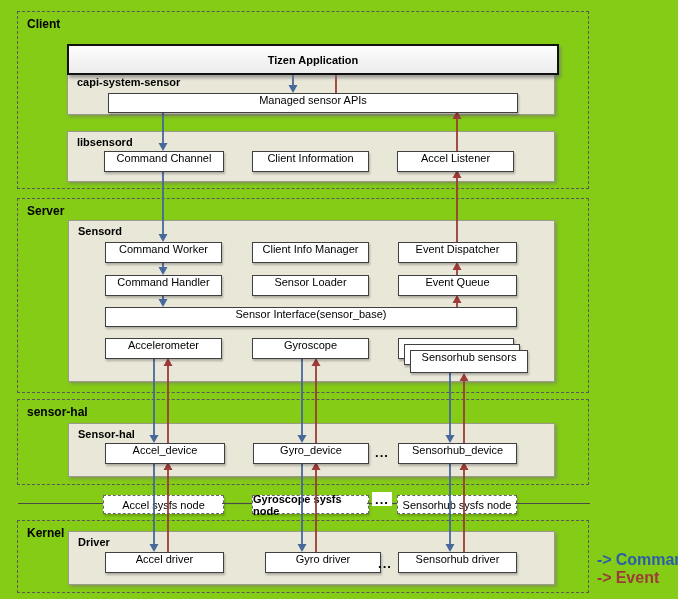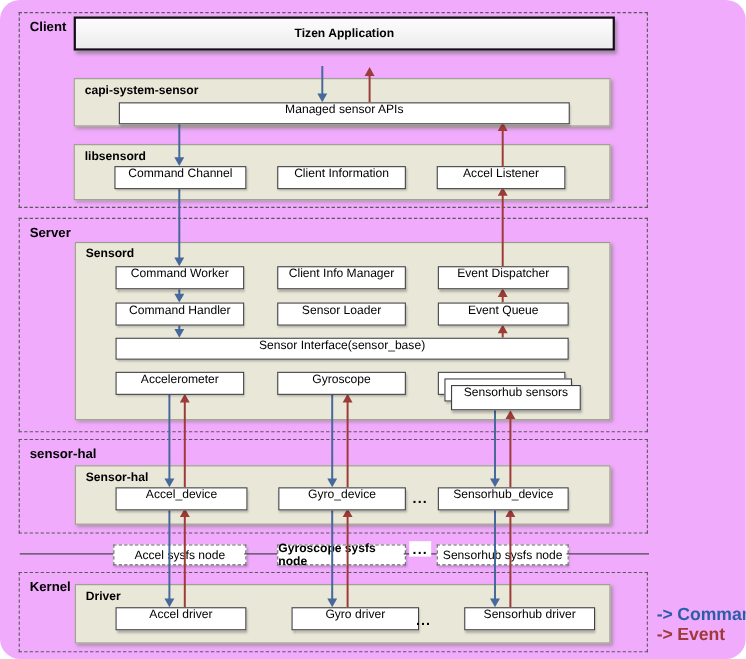--- a/index.html
+++ b/index.html
@@ -1,18 +1,18 @@
 <!DOCTYPE html>
 <html><head>
 <meta charset="utf-8">
 <style>
   html,body{margin:0;padding:0;background:#fff;}
   .canvas{
-    position:relative;width:678px;height:599px;background:#f0abfc;overflow:hidden;
-    font-family:"Liberation Sans", sans-serif;color:#000;border-radius:18px;
+    position:relative;width:678px;height:599px;background:#84cc16;overflow:hidden;
+    font-family:"Liberation Sans", sans-serif;color:#000;
   }
   .dashed-section{position:absolute;border:1px dashed #595959;background:transparent;z-index:1;}
   .section-label{position:absolute;left:9px;top:5px;font-size:12px;font-weight:bold;z-index:2;}
   .panel{position:absolute;background:#e9e7d8;border:1px solid #9b9a8d;box-shadow:2px 2px 3px rgba(120,120,110,.55);z-index:2;}
   .panel-label{position:absolute;left:9px;top:4px;font-size:11px;font-weight:bold;}
   .wbox{position:absolute;background:#fff;border:1px solid #404040;box-shadow:1px 2px 2px rgba(0,0,0,.25);
         display:flex;align-items:flex-start;justify-content:center;font-size:11px;z-index:10;}
   .stackbox{position:absolute;background:#fff;border:1px solid #404040;box-shadow:1px 2px 2px rgba(0,0,0,.3);z-index:9;}
   .sysfs{position:absolute;background:#fff;border:1px dashed #666;box-shadow:1px 2px 2px rgba(0,0,0,.2);
          display:flex;align-items:center;justify-content:center;font-size:11px;z-index:3;}
@@ -28,21 +28,21 @@
 </style>
 </head>
 <body>
 
 <div class="canvas">
 
   <div class="dashed-section" style="left:17px;top:11px;width:570px;height:176px;">
     <div class="section-label">Client</div>
   </div>
 
-  <div class="tizen" style="left:67px;top:15px;width:488px;height:27px;">
+  <div class="tizen" style="left:67px;top:44px;width:488px;height:27px;">
     <span>Tizen Application</span>
   </div>
 
   <div class="panel" style="left:67px;top:71px;width:486px;height:42px;">
     <div class="panel-label">capi-system-sensor</div>
   </div>
   <div class="wbox" style="left:108px;top:93px;width:408px;height:18px;">
     <span>Managed sensor APIs</span>
   </div>
 
@@ -135,21 +135,21 @@
   <div class="panel" style="left:68px;top:531px;width:485px;height:52px;">
     <div class="panel-label">Driver</div>
   </div>
   <div class="wbox" style="left:105px;top:552px;width:117px;height:19px;">
     <span>Accel driver</span>
   </div>
   <div class="wbox" style="left:253px;top:552px;width:114px;height:19px;margin-left:12px;">
     <span>Gyro driver</span>
   </div>
   <div class="ellipsis" style="left:372px;top:554px;width:26px;height:19px;">...</div>
-  <div class="wbox" style="left:398px;top:552px;width:117px;height:19px;margin-left:24px;">
+  <div class="wbox" style="left:398px;top:552px;width:117px;height:19px;">
     <span>Sensorhub driver</span>
   </div>
 
   <div class="legend-row" style="left: 597px; top: 551px; color: rgb(43, 94, 169);">
     <span class="glyph">-&gt;</span><span>Command</span>
   </div>
   <div class="legend-row" style="left: 597px; top: 569px; color: rgb(158, 58, 56);">
     <span class="glyph">-&gt;</span><span>Event</span>
   </div>
 

